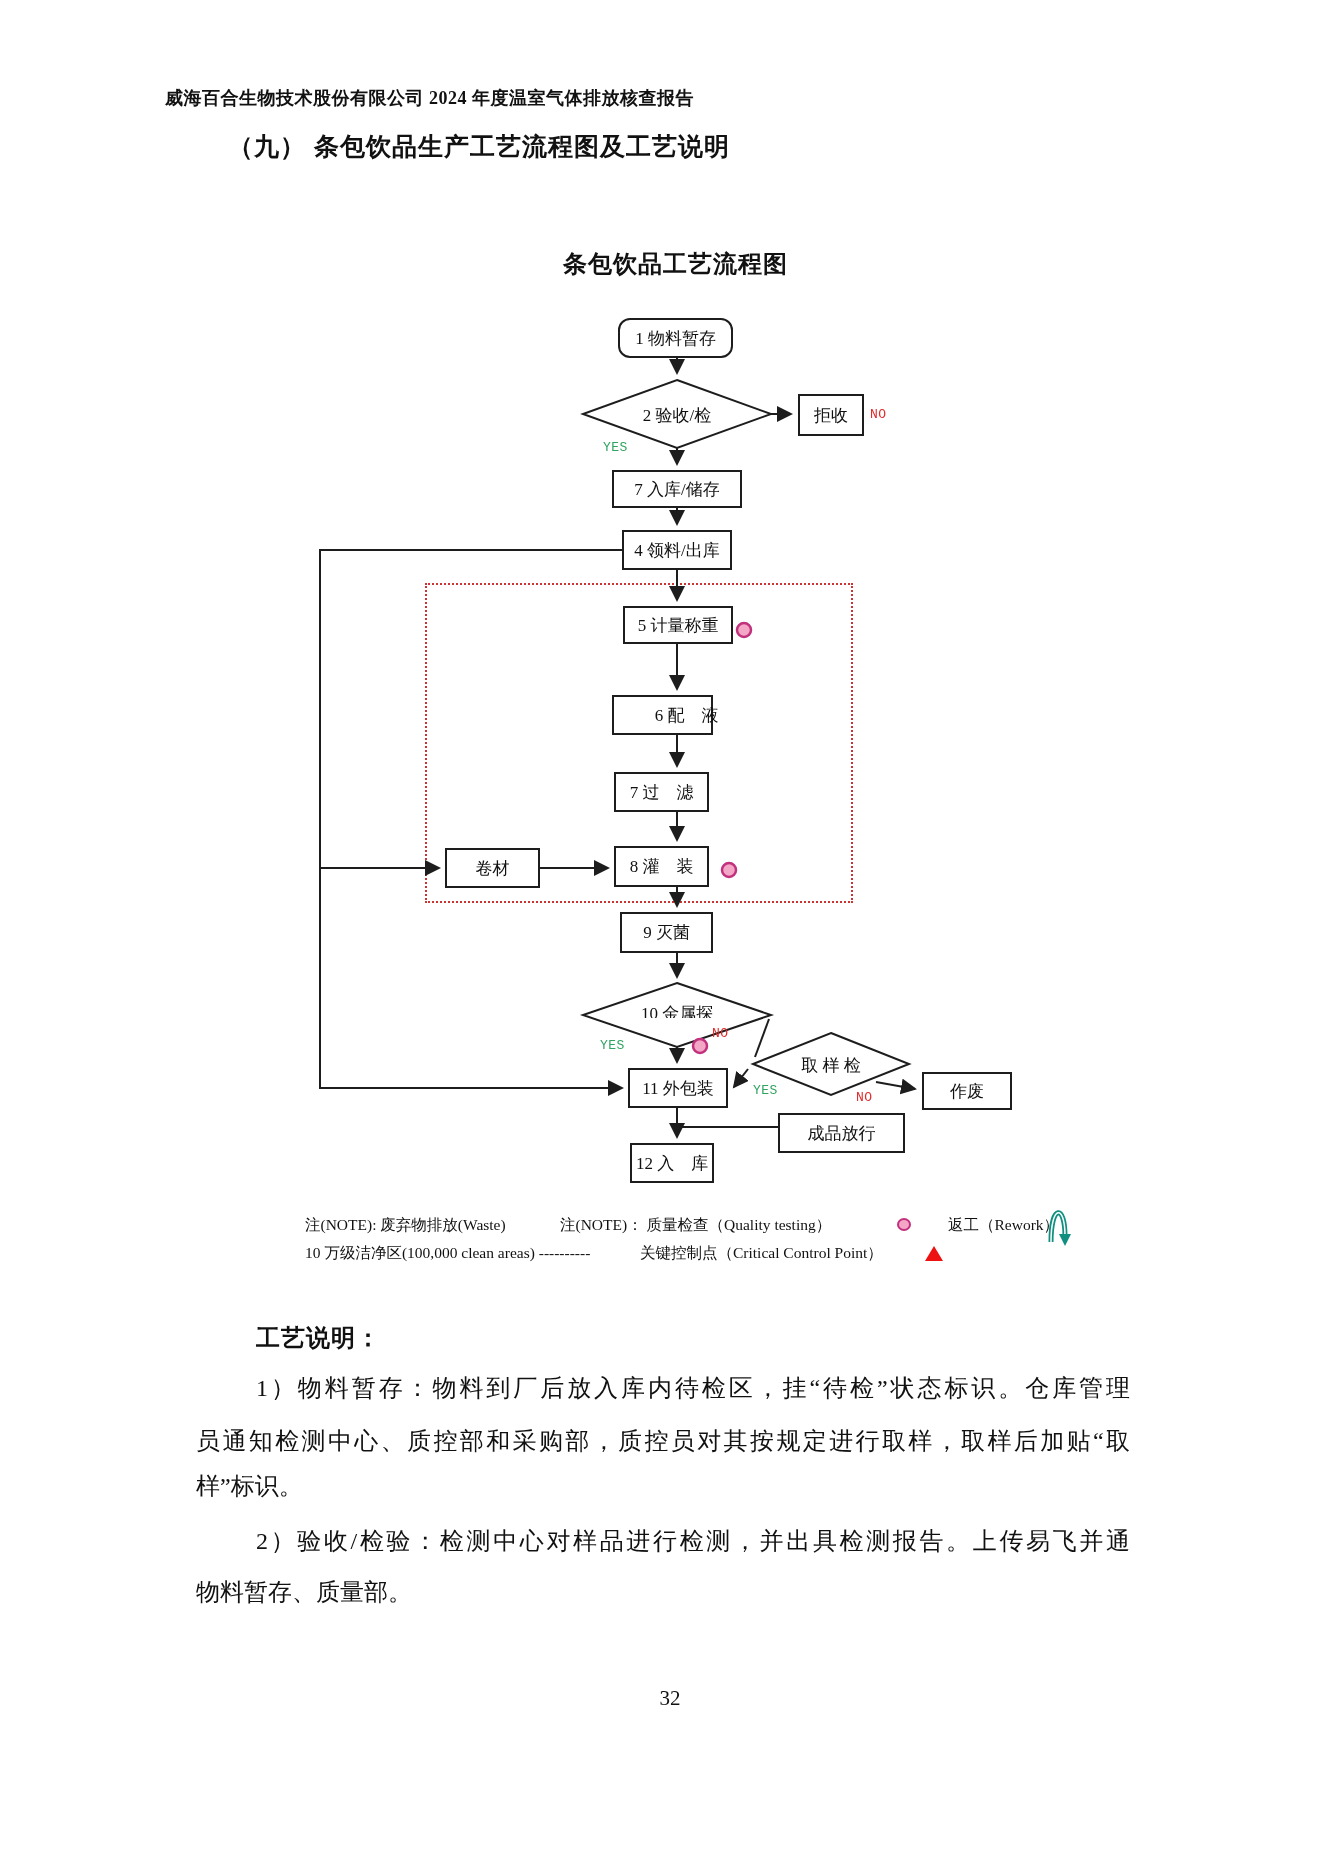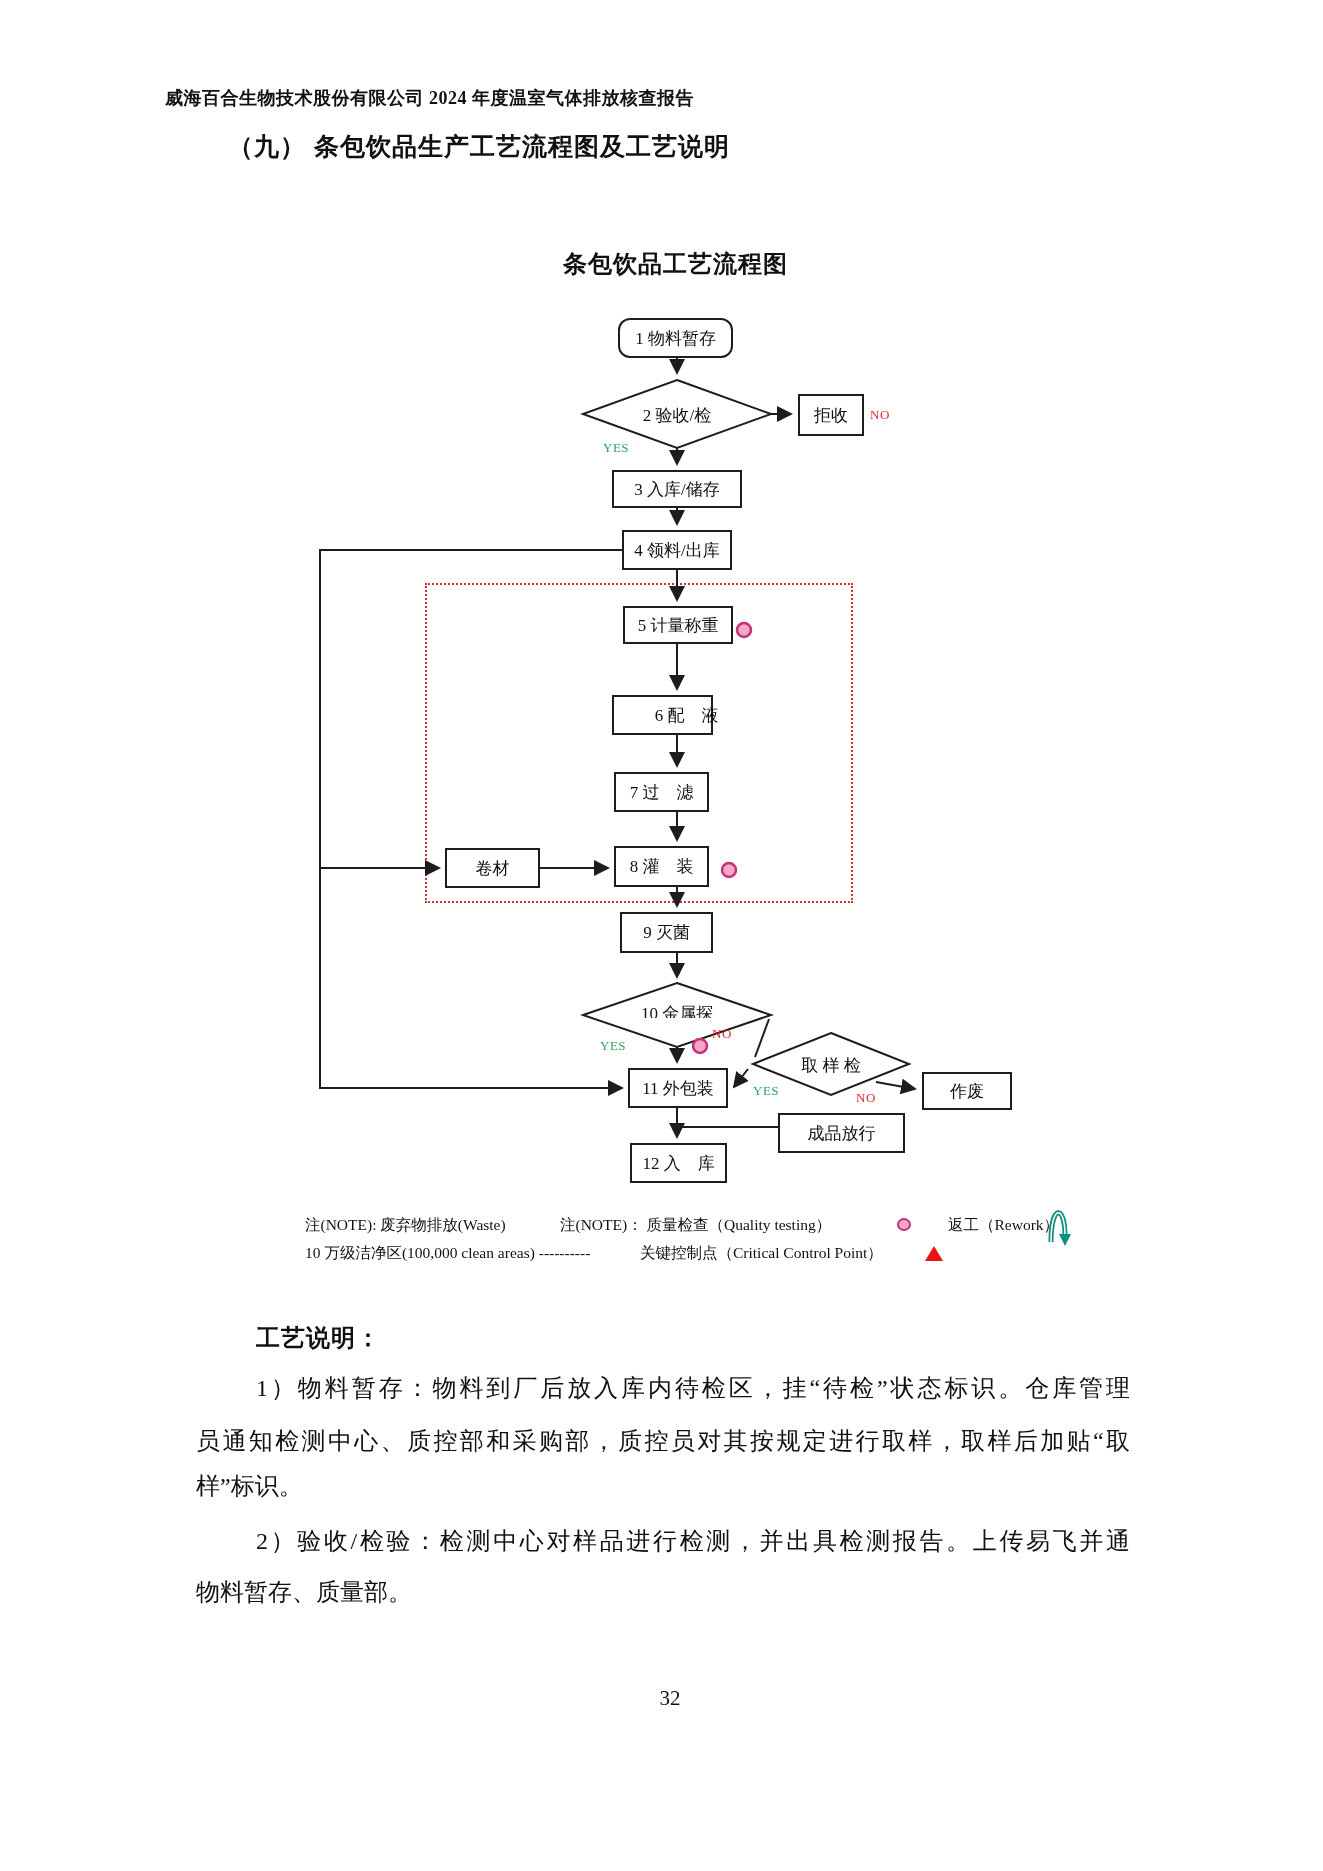--- a/index.html
+++ b/index.html
@@ -13,21 +13,21 @@
   .sec-title{font-size:25px;font-weight:bold;font-family:"Liberation Sans","DejaVu Sans",sans-serif;letter-spacing:1px;white-space:nowrap;}
   .chart-title{font-size:24px;font-weight:bold;font-family:"Liberation Sans","DejaVu Sans",sans-serif;letter-spacing:1px;white-space:nowrap;}
   .node{
     position:absolute;border:2px solid #1d1d1d;background:#fff;
     display:flex;align-items:center;justify-content:center;
     font-size:17px;white-space:nowrap;z-index:3;box-sizing:border-box;
   }
   .rounded{border-radius:12px;text-align:right;}
   .dlabel{position:absolute;z-index:4;font-size:17px;white-space:nowrap;text-align:center;}
   .clip{overflow:hidden;line-height:20px;height:14px;}
-  .yn{position:absolute;z-index:4;font-size:13px;font-family:Liberation Serif, serif;letter-spacing:.5px;}
+  .yn{position:absolute;z-index:4;font-size:13px;font-family:Liberation Mono, monospace;letter-spacing:.5px;}
   .yes{color:#2fa360;}
   .no{color:#e02a2a;}
   .dashed-zone{
     position:absolute;left:425px;top:583px;width:428px;height:320px;
     border:2px dotted #cc3333;z-index:1;box-sizing:border-box;
   }
   svg.overlay{position:absolute;left:0;top:0;z-index:2;}
   .legend-item{position:absolute;font-size:15.5px;white-space:nowrap;z-index:3;}
   .pink-dot{
     display:inline-block;width:14px;height:13px;border-radius:50%;
@@ -89,32 +89,32 @@
 
     <g fill="#f4a6c6" stroke="#c2317e" stroke-width="2.5">
       <circle cx="744" cy="630" r="7"></circle>
       <circle cx="729" cy="870" r="7"></circle>
       <circle cx="700" cy="1046" r="7"></circle>
     </g>
   </svg>
 
   <div class="node rounded" style="left:618px;top:318px;width:115px;height:40px;">1 物料暂存</div>
   <div class="node" style="left:798px;top:394px;width:66px;height:42px;">拒收</div>
-  <div class="node" style="left:612px;top:470px;width:130px;height:38px;">3 入库/储存</div>
+  <div class="node" style="left:612px;top:470px;width:130px;height:38px;">7 入库/储存</div>
   <div class="node" style="left:622px;top:530px;width:110px;height:40px;">4 领料/出库</div>
   <div class="node" style="left:623px;top:606px;width:110px;height:38px;">5 计量称重</div>
   <div class="node" style="left:612px;top:695px;width:101px;height:40px;padding-left:48px;">6 配　液</div>
   <div class="node" style="left:614px;top:772px;width:95px;height:40px;">7 过　滤</div>
   <div class="node" style="left:614px;top:846px;width:95px;height:41px;">8 灌　装</div>
   <div class="node" style="left:445px;top:848px;width:95px;height:40px;">卷材</div>
   <div class="node" style="left:620px;top:912px;width:93px;height:41px;">9 灭菌</div>
   <div class="node" style="left:628px;top:1068px;width:100px;height:40px;">11 外包装</div>
   <div class="node" style="left:922px;top:1072px;width:90px;height:38px;">作废</div>
   <div class="node" style="left:778px;top:1113px;width:127px;height:40px;">成品放行</div>
-  <div class="node" style="left:630px;top:1143px;width:97px;height:40px;">12 入　库</div>
+  <div class="node" style="left:630px;top:1143px;width:84px;height:40px;">12 入　库</div>
 
   <div class="dlabel" style="left:600px;top:404px;width:154px;">2 验收/检</div>
   <div class="dlabel clip" style="left:600px;top:1004px;width:154px;">10 金属探</div>
   <div class="dlabel" style="left:766px;top:1054px;width:130px;">取 样 检</div>
 
   <div class="yn yes" style="left:603px;top:440px;">YES</div>
   <div class="yn no" style="left:870px;top:407px;">NO</div>
   <div class="yn yes" style="left:600px;top:1038px;">YES</div>
   <div class="yn no" style="left:712px;top:1026px;">NO</div>
   <div class="yn yes" style="left:753px;top:1083px;">YES</div>

